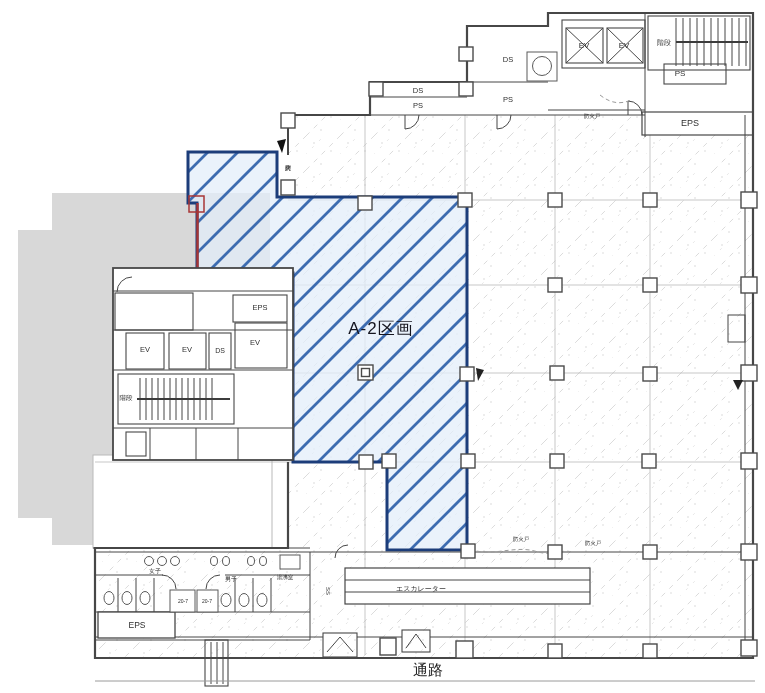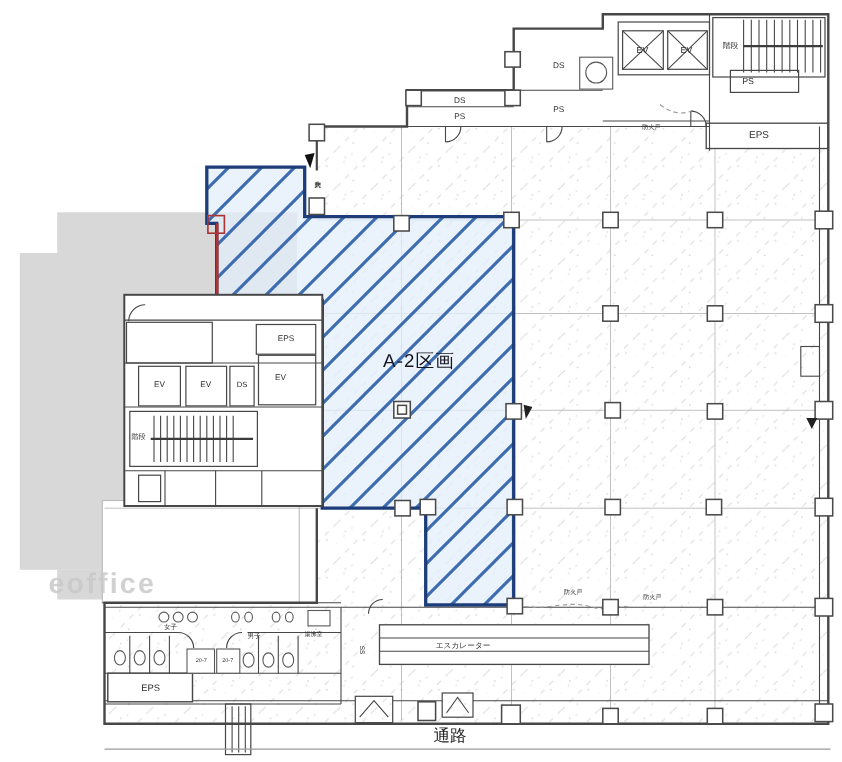--- a/index.html
+++ b/index.html
@@ -214,24 +214,23 @@
     <g>
       <rect class="thin" x="728" y="315" width="17" height="27" fill="none"></rect>
       <polygon points="733,380 743,380 738,390" fill="#222"></polygon>
       <polygon points="476,368 484,370 478,381" fill="#222"></polygon>
       <polygon points="277,141 286,139 282,153" fill="#111"></polygon>
     </g>
 
     <line x1="95" y1="681" x2="755" y2="681" stroke="#9a9a9a" stroke-width="1"></line>
   </svg>
 
-  <div class="lbl wm" style="left:93px;top:530px;font-size:26px">eoffice</div>
 
   <div class="lbl big" style="left:381px;top:328px;font-size:17px">A-2区画</div>
-  <div class="lbl" style="left:409px;top:669px;font-size:15px;color:#222">通路</div>
+  <div class="lbl" style="left:428px;top:669px;font-size:15px;color:#222">通路</div>
 
   <div class="lbl" style="left:584px;top:46px;font-size:8px">EV</div>
   <div class="lbl" style="left:624px;top:46px;font-size:8px">EV</div>
   <div class="lbl" style="left:664px;top:42px;font-size:7px">階段</div>
   <div class="lbl" style="left:680px;top:74px;font-size:8px">PS</div>
   <div class="lbl" style="left:418px;top:91px;font-size:7.5px">DS</div>
   <div class="lbl" style="left:418px;top:106px;font-size:7.5px">PS</div>
   <div class="lbl" style="left:508px;top:60px;font-size:7.5px">DS</div>
   <div class="lbl" style="left:508px;top:100px;font-size:7.5px">PS</div>
   <div class="lbl" style="left:690px;top:123px;font-size:9px">EPS</div>

